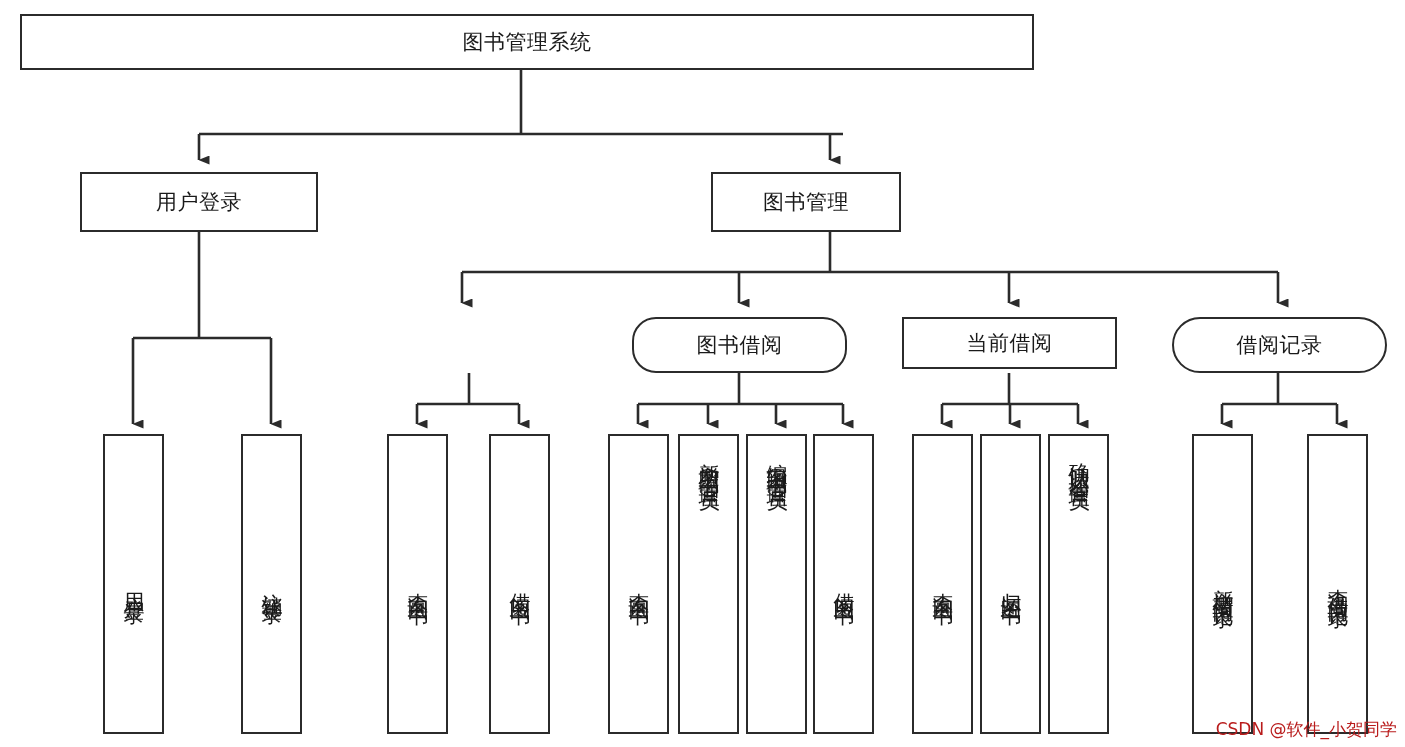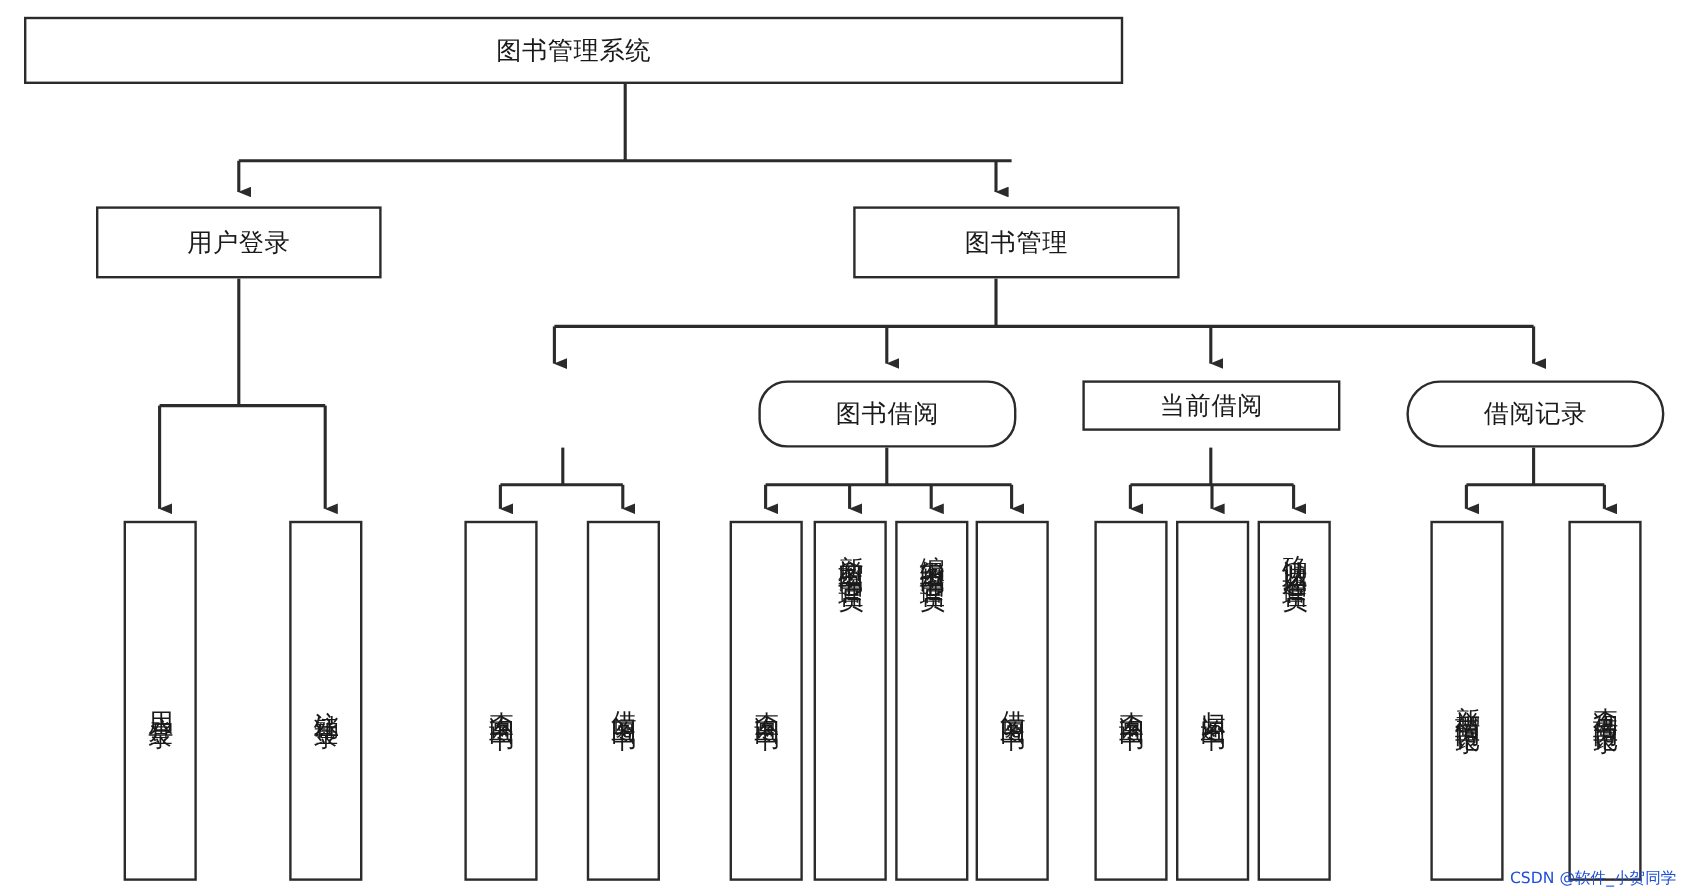--- a/index.html
+++ b/index.html
@@ -55,22 +55,22 @@
     padding-top: 10px;
   }
   .node.vertical.mid {
     align-items: center;
     padding-top: 0;
   }
   #watermark {
     position: absolute;
     right: 8px;
     bottom: 6px;
-    font-size: 13px;
-    color: #1d4ed8;
+    font-size: 17px;
+    color: #b91c1c;
     z-index: 5;
     white-space: nowrap;
     font-family: "DejaVu Sans", "Liberation Sans", sans-serif;
   }
 </style>
 </head>
 <body>
 
 <div id="diagram-root">
 
@@ -129,38 +129,38 @@
     </g>
 
     <g stroke="#2b2b2b" stroke-width="2.6" fill="none">
       <path d="M 1278,373 L 1278,404"></path>
       <path d="M 1222,404 L 1337,404"></path>
       <path d="M 1222,404 L 1222,424" marker-end="url(#arrowhead)"></path>
       <path d="M 1337,404 L 1337,424" marker-end="url(#arrowhead)"></path>
     </g>
   </svg>
 
-  <div class="node" style="left:20px; top:14px; width:916px; height:56px;">
+  <div class="node" style="left:20px; top:14px; width:1014px; height:56px;">
     <span class="node-label">图书管理系统</span>
   </div>
 
   <div class="node" style="left:80px; top:172px; width:238px; height:60px;">
     <span class="node-label">用户登录</span>
   </div>
 
-  <div class="node" style="left:711px; top:172px; width:272px; height:60px;">
+  <div class="node" style="left:711px; top:172px; width:190px; height:60px;">
     <span class="node-label">图书管理</span>
   </div>
 
 
   <div class="node" style="left:632px; top:317px; width:215px; height:56px;border-radius:24px;">
     <span class="node-label">图书借阅</span>
   </div>
 
-  <div class="node" style="left:902px; top:317px; width:215px; height:42px;text-align:center;">
+  <div class="node" style="left:902px; top:317px; width:215px; height:52px;text-align:center;">
     <span class="node-label">当前借阅</span>
   </div>
 
   <div class="node" style="left:1172px; top:317px; width:215px; height:56px;border-radius:28px;">
     <span class="node-label">借阅记录</span>
   </div>
 
   <div class="node vertical mid" style="left:103px; top:434px; width:61px; height:300px;">
     <span class="node-label">用户登录</span>
   </div>

